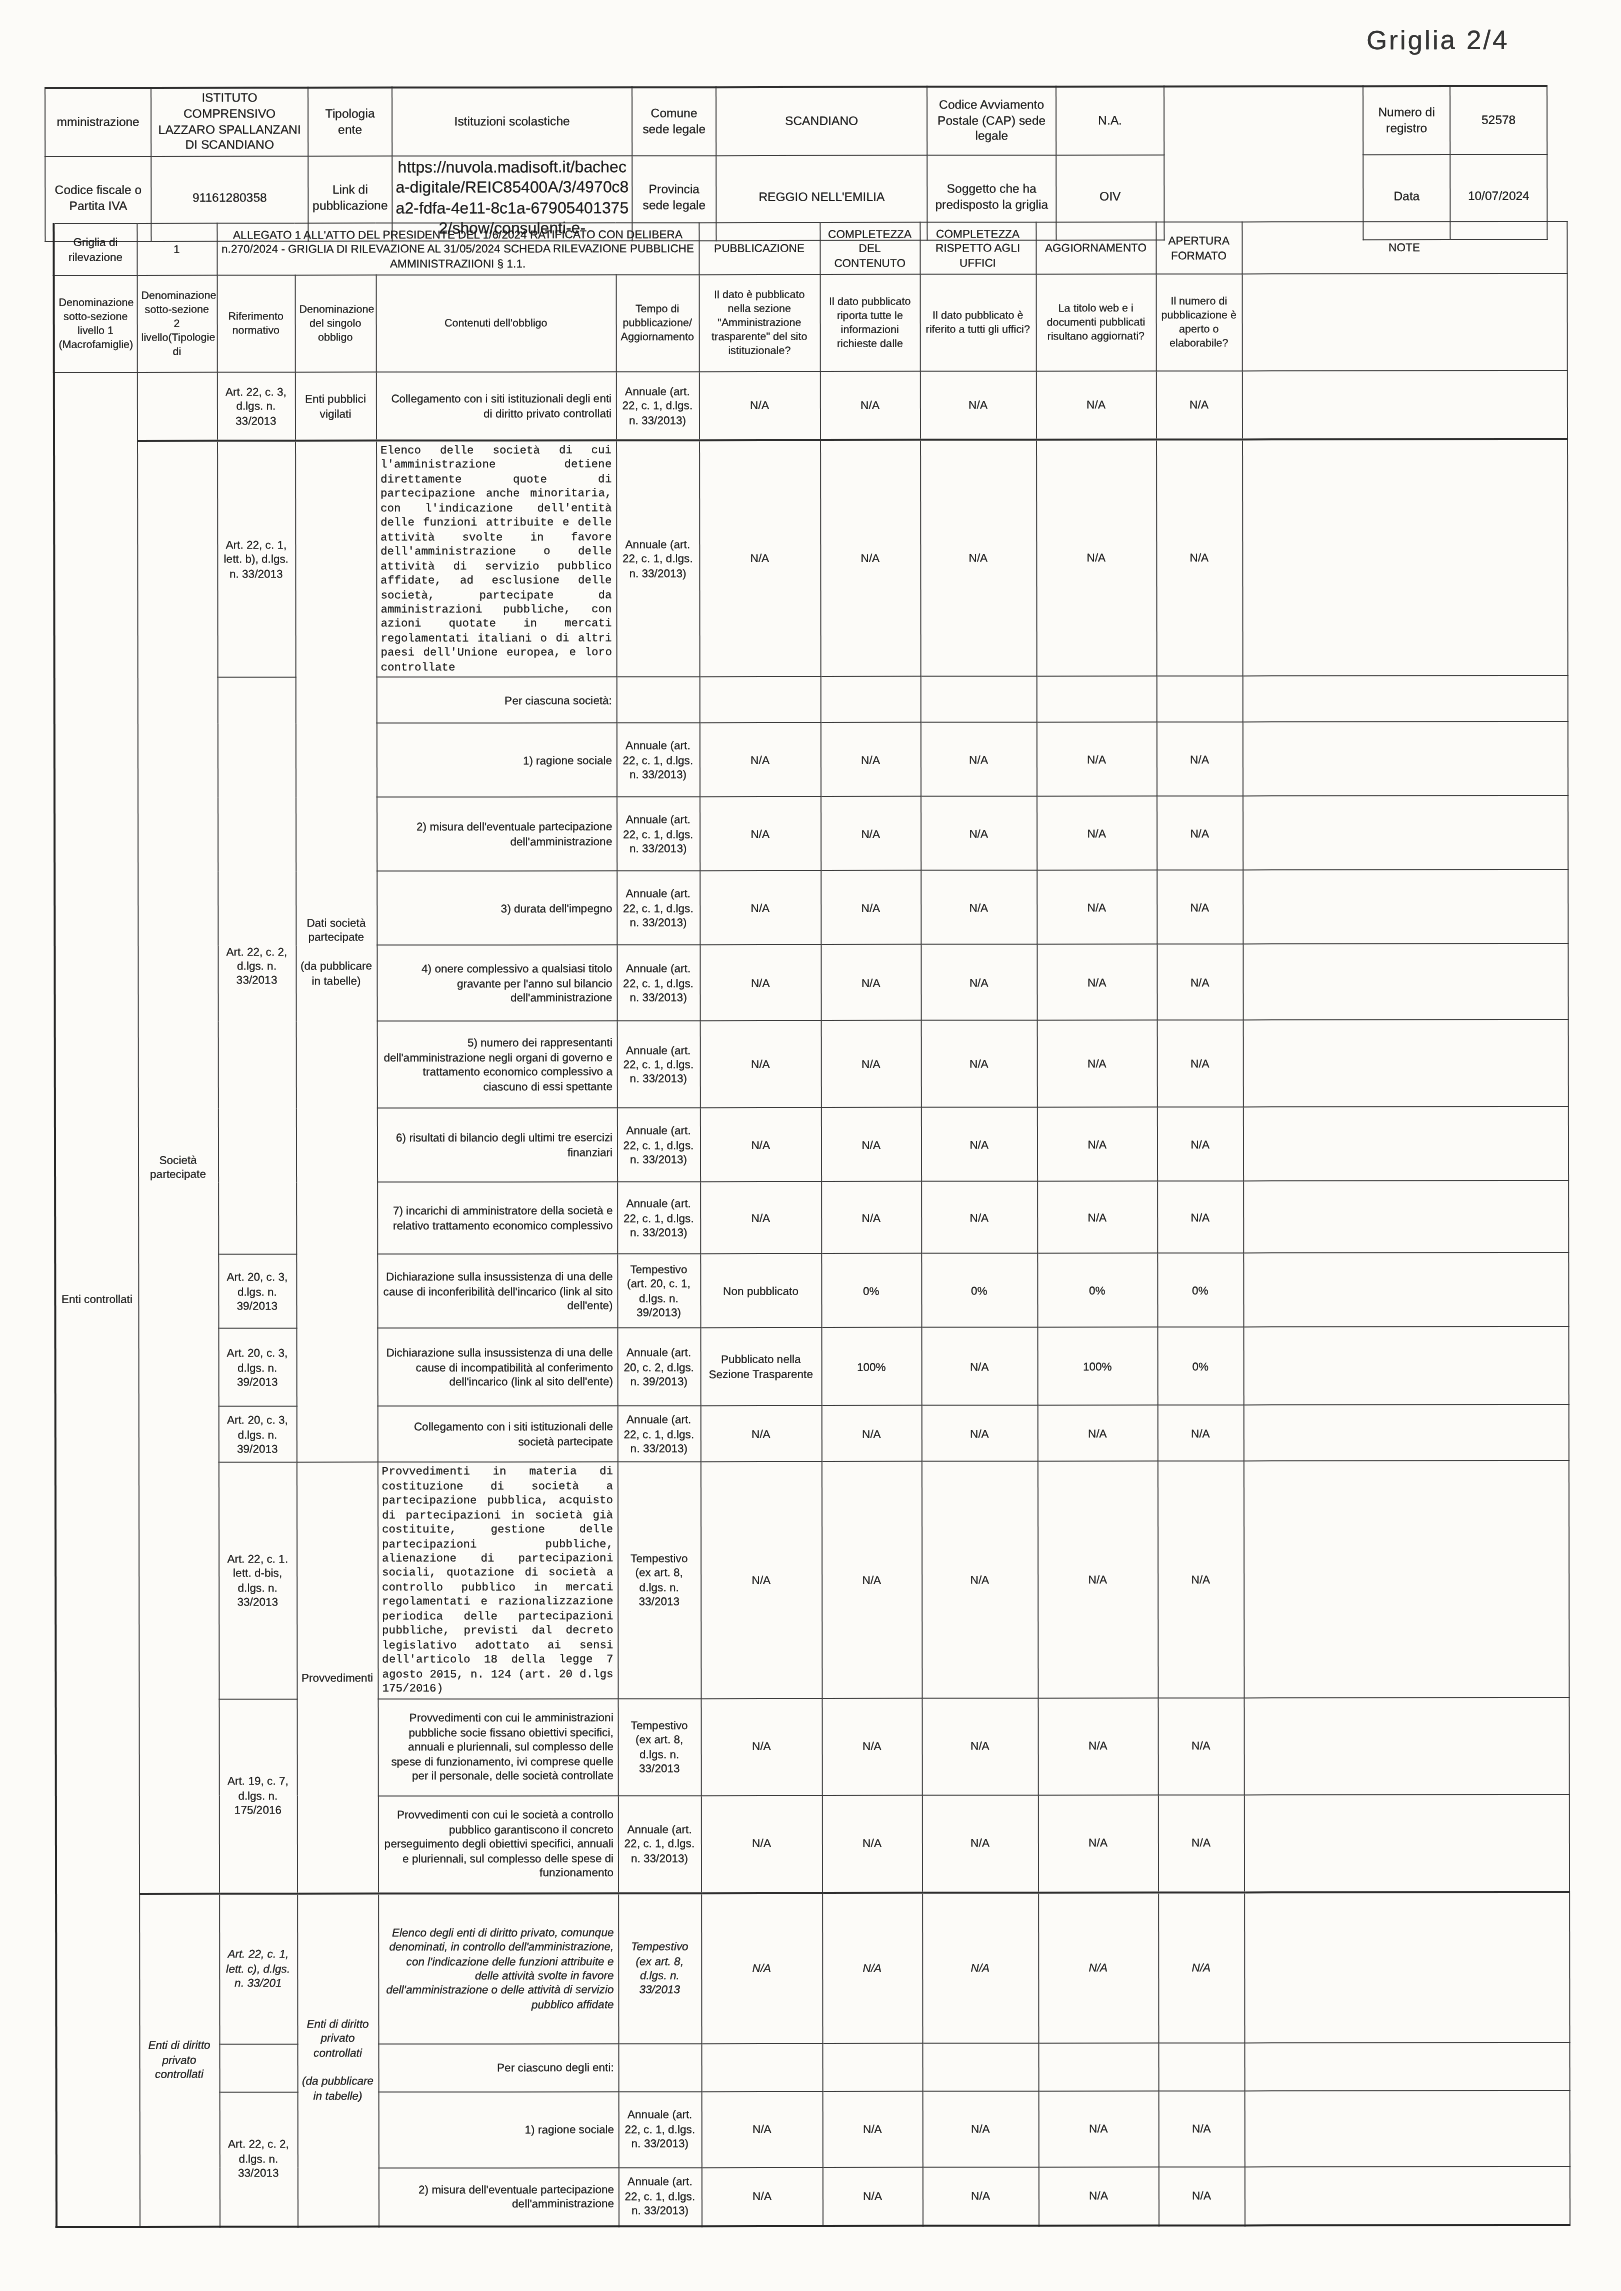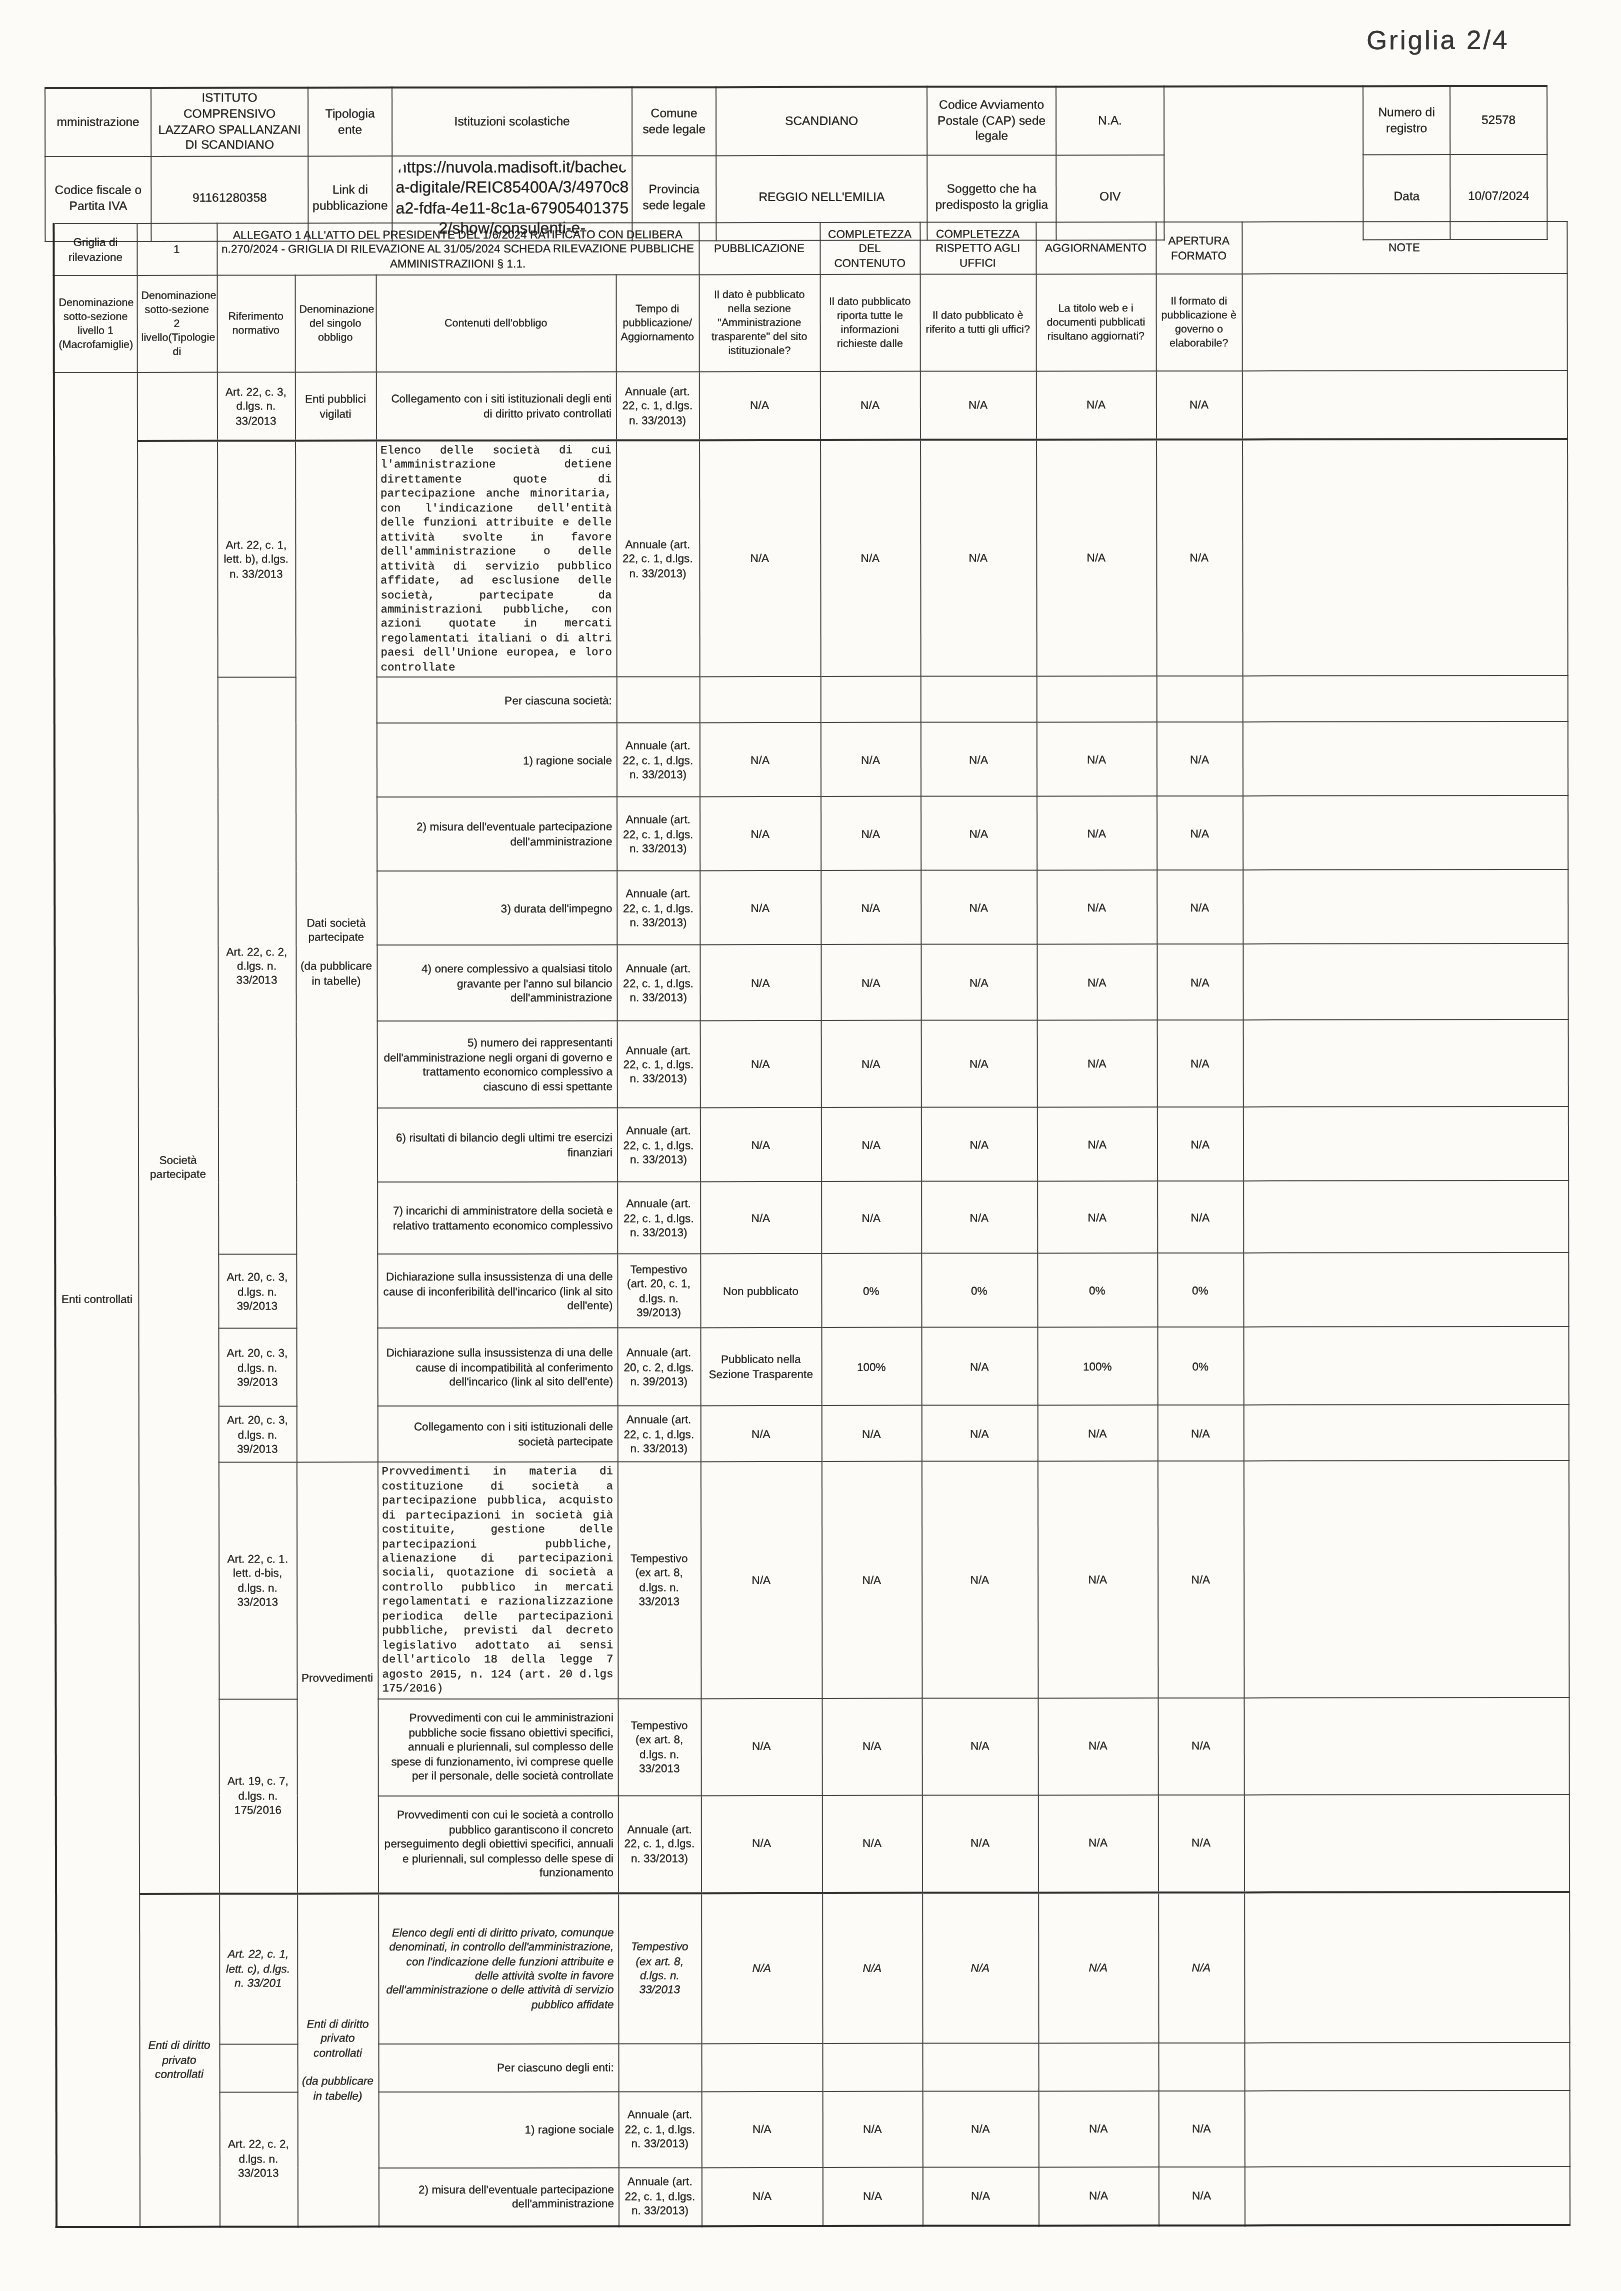--- a/index.html
+++ b/index.html
@@ -25,21 +25,21 @@
     text-align:center;
     font-size:11.3px;
     line-height:1.28;
     color:#1c1c1c;
     white-space:pre-line;
     overflow:hidden;
     text-shadow:0 0 0.5px rgba(20,20,20,.55);
   }
   
   .info{position:absolute;left:46px;top:86px;width:1503px;}
-  .info td{font-size:12.3px;border-radius:31px;}
+  .info td{font-size:12.3px;}
   .info tr.ir1 td{height:63px;}
   .info tr.ir2 td{height:71px;}
   .info td.sp{border:none;background:transparent;}
   .info td.url{font-size:16px;word-break:break-all;padding:1px 2px;}
   .info{border-top:2px solid #2e2e2e;}
   
   .grid{position:absolute;left:54px;top:222px;width:1514px;border-left:2.9px solid #262626;border-bottom:2.9px solid #262626;}
   .grid th{font-size:11.3px;}
   .grid tr.h1 th{height:47px;}
   .grid tr.h2 th{height:92px;font-size:10.8px;}
@@ -136,21 +136,21 @@
       <th>Denominazione sotto-sezione livello 1 (Macrofamiglie)</th>
       <th>Denominazione sotto-sezione 2 livello(Tipologie di</th>
       <th>Riferimento normativo</th>
       <th>Denominazione del singolo obbligo</th>
       <th>Contenuti dell'obbligo</th>
       <th>Tempo di pubblicazione/ Aggiornamento</th>
       <th>Il dato è pubblicato nella sezione "Amministrazione trasparente" del sito istituzionale?</th>
       <th>Il dato pubblicato riporta tutte le informazioni richieste dalle</th>
       <th>Il dato pubblicato è riferito a tutti gli uffici?</th>
       <th>La titolo web e i documenti pubblicati risultano aggiornati?</th>
-      <th>Il formato di pubblicazione è governo o elaborabile?</th>
+      <th>Il numero di pubblicazione è aperto o elaborabile?</th>
       <th></th>
     </tr>
 
     <tr class="r1">
       <td rowspan="20">Enti controllati</td>
       <td></td>
       <td>Art. 22, c. 3, d.lgs. n. 33/2013</td>
       <td>Enti pubblici vigilati</td>
       <td class="lt">Collegamento con i siti istituzionali degli enti di diritto privato controllati</td>
       <td>Annuale (art. 22, c. 1, d.lgs. n. 33/2013)</td>

